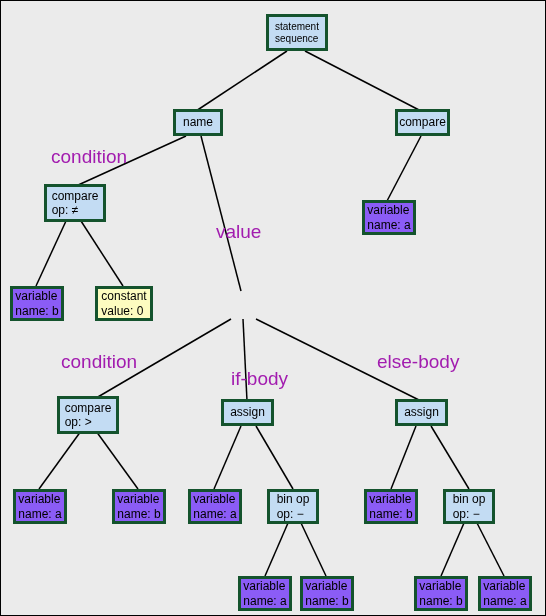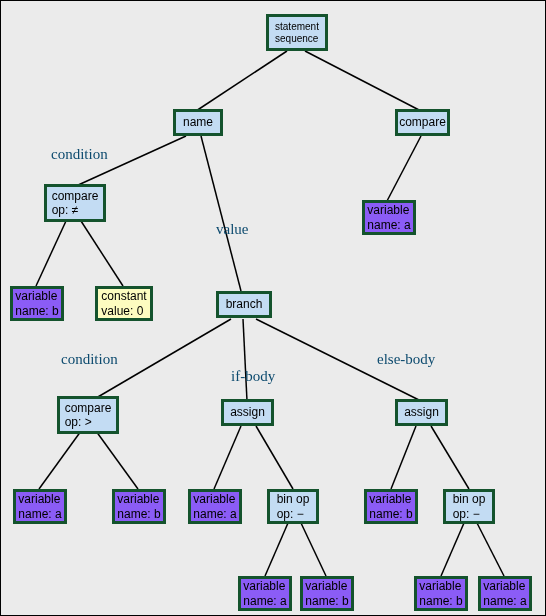--- a/index.html
+++ b/index.html
@@ -35,24 +35,23 @@
     white-space: pre;
     display: flex;
     align-items: center;
     justify-content: center;
   }
   .blue   { background: #c3dcf3; }
   .green  { background: #8b5cf6; }
   .yellow { background: #fdfcc0; }
   .elabel {
     position: absolute;
-    font-size: 15px;
-    color: #0c4a6e;
+    font-size: 19px;
+    color: #a21caf;
     white-space: nowrap;
-    font-family: Liberation Serif, serif;
   }
 </style>
 </head>
 <body>
 
 <div class="canvas">
 
   <svg class="edges" viewBox="0 0 546 616">
     <g stroke="#000" stroke-width="1.5" fill="none">
 
@@ -103,21 +102,20 @@
 op: ≠</div>
 
   <div class="node green" style="left:361px; top:199px; width:54px; height:35px;">variable
 name: a</div>
 
   <div class="node green" style="left:9px; top:285px; width:54px; height:35px;">variable
 name: b</div>
   <div class="node yellow" style="left:94px; top:285px; width:58px; height:35px;">constant
 value: 0</div>
 
-  <div class="node blue" style="left:215px; top:290px; width:56px; height:27px;">branch</div>
 
   <div class="elabel" style="left:60px; top:350px;">condition</div>
   <div class="elabel" style="left:230px; top:350px;margin-top:17px;">if-body</div>
   <div class="elabel" style="left:376px; top:350px;">else-body</div>
 
   <div class="node blue" style="left:56px; top:395px; width:62px; height:38px;">compare
 op: &gt;</div>
   <div class="node blue" style="left:220px; top:398px; width:53px; height:27px;">assign</div>
   <div class="node blue" style="left:394px; top:398px; width:53px; height:27px;">assign</div>
 

